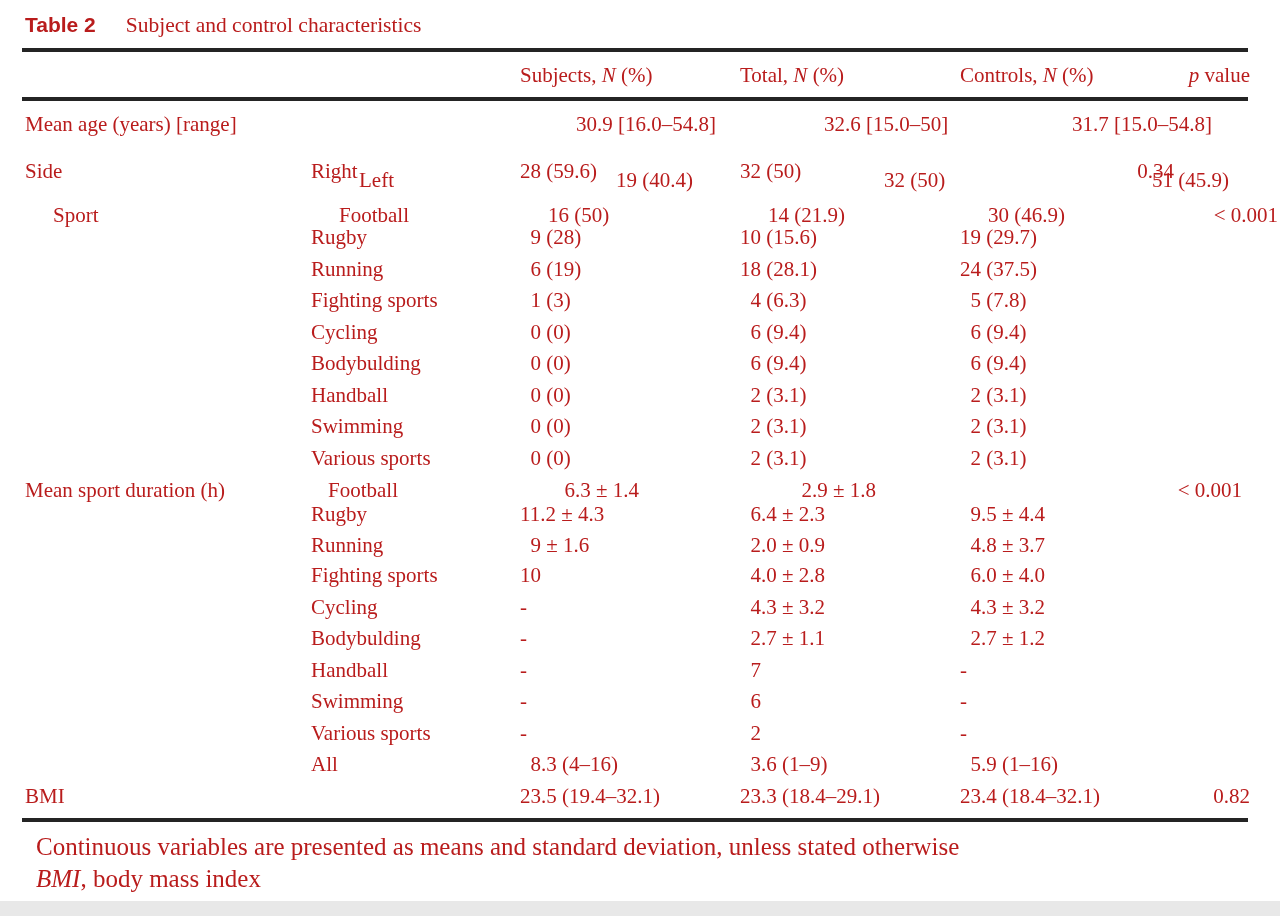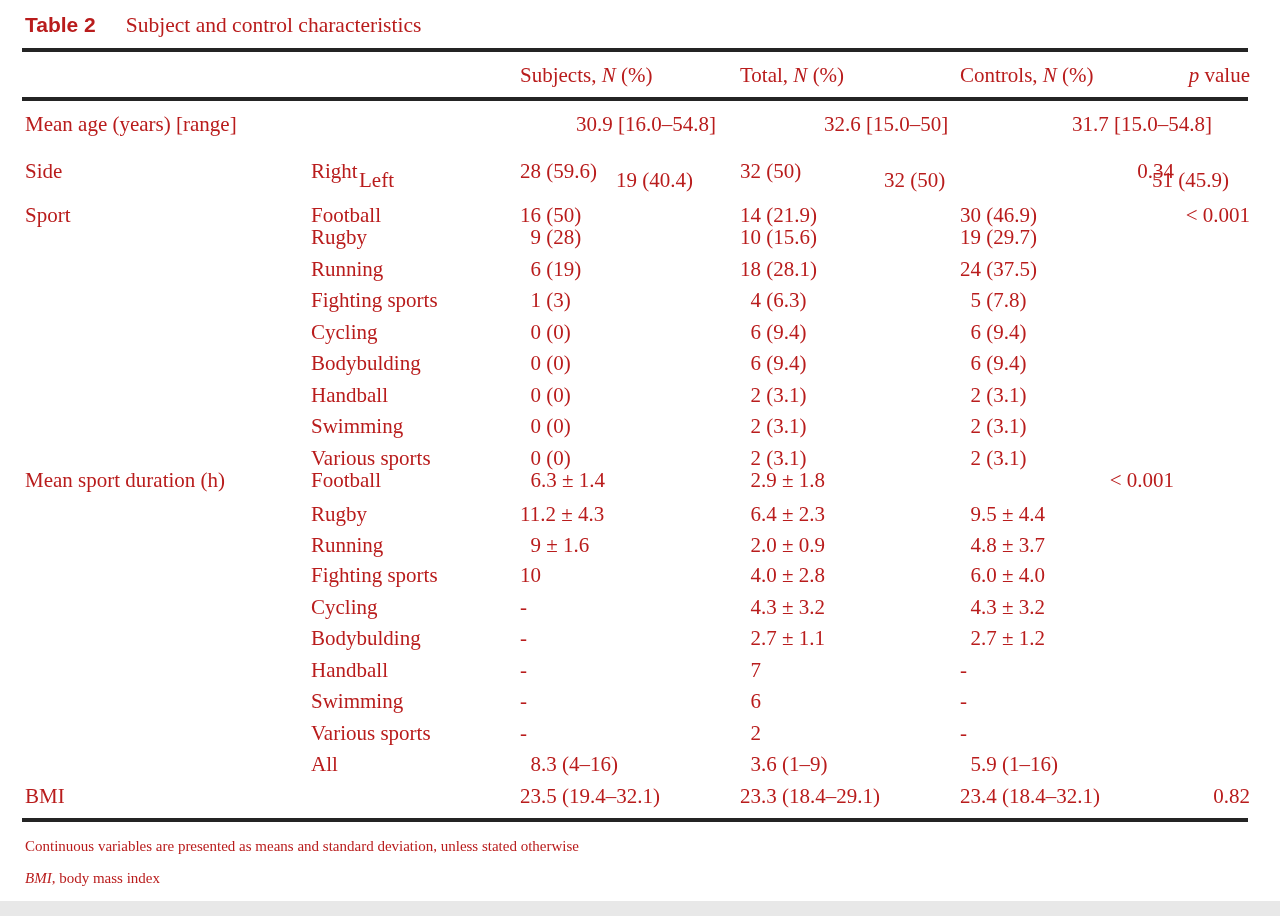--- a/index.html
+++ b/index.html
@@ -39,22 +39,22 @@
   }
   .thead{top:64px;}
   .cell{
     font-size:21px;line-height:22px;
     white-space:nowrap;
     font-variant-numeric:tabular-nums;
   }
   .cell-p{text-align:right;}
   .hcell i,.cell i{font-style:italic;}
   .footnote{
-    position:absolute;left:25px;
-    font-size:15px;line-height:25px;
+    position:absolute;left:36px;
+    font-size:25px;line-height:25px;
     white-space:nowrap;
   }
   .footnote-1{top:834px;}
   .footnote-2{top:866px;}
 </style>
 </head>
 <body>
 
 <div class="page">
 
@@ -92,21 +92,21 @@
         <div class="cell cell-p">0.34</div>
       </div>
       <div class="trow" style="top: 169px; gap: 48px;">
         <div class="cell cell-category"></div>
         <div class="cell cell-subcategory">Left</div>
         <div class="cell cell-subjects">19 (40.4)</div>
         <div class="cell cell-controls">32 (50)</div>
         <div class="cell cell-total">51 (45.9)</div>
         <div class="cell cell-p"></div>
       </div>
-      <div class="trow" style="top: 204px;">
+      <div class="trow" style="top: 204px; margin-left: 28px;">
         <div class="cell cell-category">Sport</div>
         <div class="cell cell-subcategory">Football</div>
         <div class="cell cell-subjects">16 (50)</div>
         <div class="cell cell-controls">14 (21.9)</div>
         <div class="cell cell-total">30 (46.9)</div>
         <div class="cell cell-p">&lt; 0.001</div>
       </div>
       <div class="trow" style="top: 226px;">
         <div class="cell cell-category"></div>
         <div class="cell cell-subcategory">Rugby</div>
@@ -164,21 +164,21 @@
         <div class="cell cell-p"></div>
       </div>
       <div class="trow" style="top: 447px;">
         <div class="cell cell-category"></div>
         <div class="cell cell-subcategory">Various sports</div>
         <div class="cell cell-subjects"> 0 (0)</div>
         <div class="cell cell-controls"> 2 (3.1)</div>
         <div class="cell cell-total"> 2 (3.1)</div>
         <div class="cell cell-p"></div>
       </div>
-      <div class="trow" style="top: 469px;">
+      <div class="trow" style="top: 479px; gap: 17px;">
         <div class="cell cell-category">Mean sport duration (h)</div>
         <div class="cell cell-subcategory">Football</div>
         <div class="cell cell-subjects"> 6.3 ± 1.4</div>
         <div class="cell cell-controls"> 2.9 ± 1.8</div>
         <div class="cell cell-p">&lt; 0.001</div>
       </div>
       <div class="trow" style="top: 503px;">
         <div class="cell cell-category"></div>
         <div class="cell cell-subcategory">Rugby</div>
         <div class="cell cell-subjects">11.2 ± 4.3</div>

